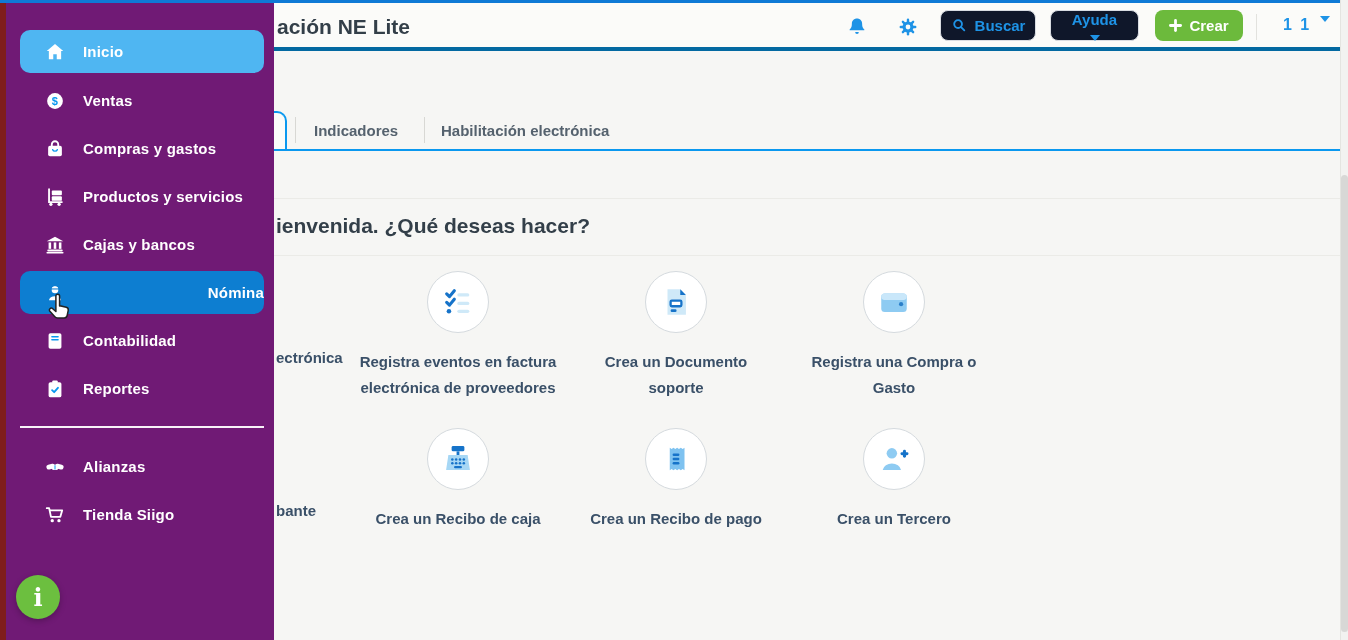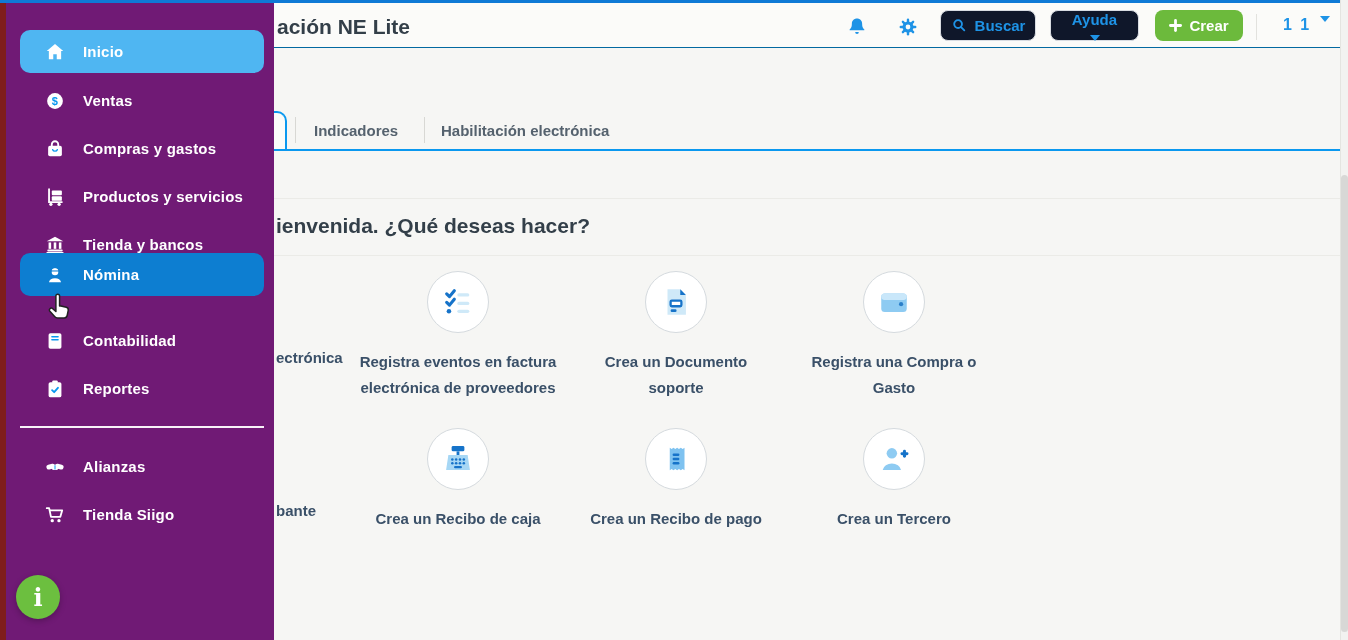--- a/index.html
+++ b/index.html
@@ -5,21 +5,21 @@
   html,body{margin:0;padding:0;}
   body{
     width:1348px;height:640px;position:relative;overflow:hidden;
     font-family:"Liberation Sans","DejaVu Sans",sans-serif;
     background:#f6f6f4;
   }
   .abs{position:absolute;}
   
   .topline{top:0;left:0;width:1348px;height:3px;background:#0f7ad6;z-index:12;}
   
-  .header{top:3px;left:0;width:1341px;height:44px;background:#fbfbf9;border-bottom:1px solid #0369a1;z-index:2;}
+  .header{top:3px;left:0;width:1341px;height:44px;background:#fbfbf9;border-bottom:4px solid #0369a1;z-index:2;}
   .page-title{left:277px;top:12px;font-size:21px;font-weight:bold;color:#333f49;white-space:nowrap;}
   .hicon{top:13px;width:22px;height:22px;cursor:pointer;}
   .btn{
     top:7px;height:31px;border:1px solid #d8dce2;border-radius:8px;background:#0f172a;
     display:flex;align-items:center;justify-content:center;gap:7px;cursor:pointer;
     color:#1e93e6;font-weight:bold;font-size:15px;box-sizing:border-box;
   }
   .btn-create{background:#6cba3c;border:none;color:#fff;}
   .chev{width:0;height:0;border-left:5px solid transparent;border-right:5px solid transparent;border-top:6px solid #1e93e6;}
   .vdiv{top:11px;left:1256px;width:1px;height:26px;background:#e2e2de;}
@@ -251,24 +251,24 @@
 
   <div class="side-item" style="top:223px;">
     <svg width="22" height="22" viewBox="0 0 24 24">
       <path d="M12 3l9 5H3z" fill="#fff"></path>
       <rect x="5" y="9.2" width="2.8" height="7" fill="#fff"></rect>
       <rect x="10.6" y="9.2" width="2.8" height="7" fill="#fff"></rect>
       <rect x="16.2" y="9.2" width="2.8" height="7" fill="#fff"></rect>
       <rect x="3.6" y="17" width="16.8" height="2" rx="1" fill="#fff"></rect>
       <rect x="2.6" y="19.6" width="18.8" height="1.8" rx="0.9" fill="#fff"></rect>
     </svg>
-    <span class="lbl">Tienda y bancos</span>
-  </div>
-
-  <div class="side-item hl-dark" style="top:253px;">
+    <span class="lbl">Cajas y bancos</span>
+  </div>
+
+  <div class="side-item hl-dark" style="top:271px;justify-content:space-between;">
     <svg width="22" height="22" viewBox="0 0 24 24">
       <circle cx="12" cy="8.6" r="3.6" fill="#fff"></circle>
       <rect x="7.4" y="6.9" width="9.2" height="1.2" rx="0.6" fill="#0d7ed1"></rect>
       <path d="M8.4 6.9a3.8 3.2 0 0 1 7.2 0z" fill="#fff"></path>
       <path d="M5.4 19.8a6.7 5 0 0 1 13.2 0z" fill="#fff"></path>
     </svg>
     <span class="lbl">Nómina</span>
   </div>
 
   <div class="side-item" style="top:319px;">

